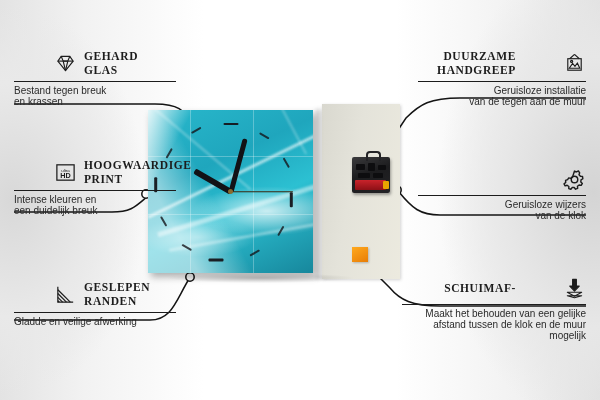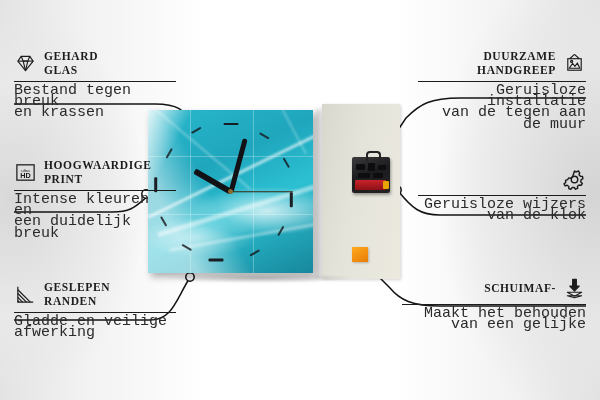--- a/index.html
+++ b/index.html
@@ -18,30 +18,30 @@
   
   .feat{position:absolute;}
   .feat .head{display:flex;align-items:center;gap:7px;}
   .feat .ttl{
     font-family:"Liberation Serif", serif;
     font-weight:700;font-size:11.5px;letter-spacing:.6px;
     color:#1c1c1c;line-height:13.5px;text-transform:uppercase;
   }
   .feat .rule{height:1px;background:#1c1c1c;margin-top:4px;}
   .feat .desc{
-    font-family:Liberation Mono, monospace;
-    font-size:15px;line-height:11.2px;color:#2a2a2a;margin-top:3px;
+    font-family:Liberation Sans, sans-serif;
+    font-size:10px;line-height:11.2px;color:#2a2a2a;margin-top:3px;
   }
   .feat.left .head{justify-content:flex-start;}
   .feat.left .ttl{text-align:left;}
   .feat.left .desc{text-align:left;}
   .feat.right .head{justify-content:flex-end;}
   .feat.right .ttl{text-align:right;}
   .feat.right .desc{text-align:right;}
-  .ic{width:23px;height:23px;flex:0 0 23px;display:block;}
+  .ic{width:23px;height:23px;flex:0 0 23px;display:block;margin-left:40px;}
   .ic svg{display:block;width:23px;height:23px;}
 
   
   #f-gehard   {left:14px; top:50px;  width:162px;}
   #f-print    {left:14px; top:159px; width:162px;}
   #f-randen   {left:14px; top:281px; width:162px;}
   #f-handgreep{right:14px;top:50px;  width:168px;}
   #f-mech     {right:14px;top:168px; width:168px;}
   #f-houder   {right:14px;top:277px; width:184px;}
 
@@ -299,17 +299,17 @@
             <g fill="#1c1c1c" stroke="#1c1c1c" stroke-width="1.1" stroke-linejoin="round">
           <path d="M10 2.5 h4 v7 h3 l-5 5.2 -5 -5.2 h3 Z"></path>
           <path d="M4.5 16 h15 l-7.5 4 Z" fill="none"></path>
           <path d="M4.5 19.5 h15 l-7.5 2.2 Z" fill="none"></path>
         </g>
           </svg>
       </span>
     </div>
     <div class="rule"></div>
     <div class="desc">
-      <span>Maakt het behouden van een gelijke</span><br>
+      <span>Maakt het behouden van een gelijke</span><br><span>afstand tussen de klok en de muur mogelijk</span>
     </div>
   </div>
 
 </div>
 
 </body></html>

